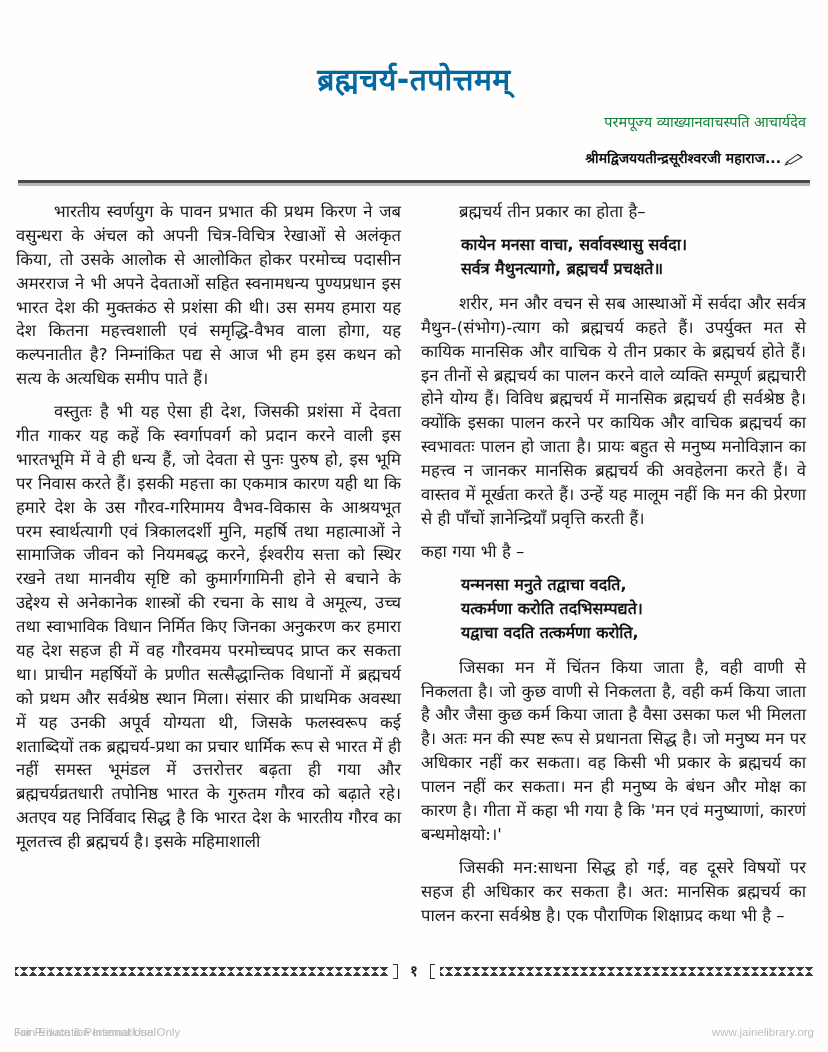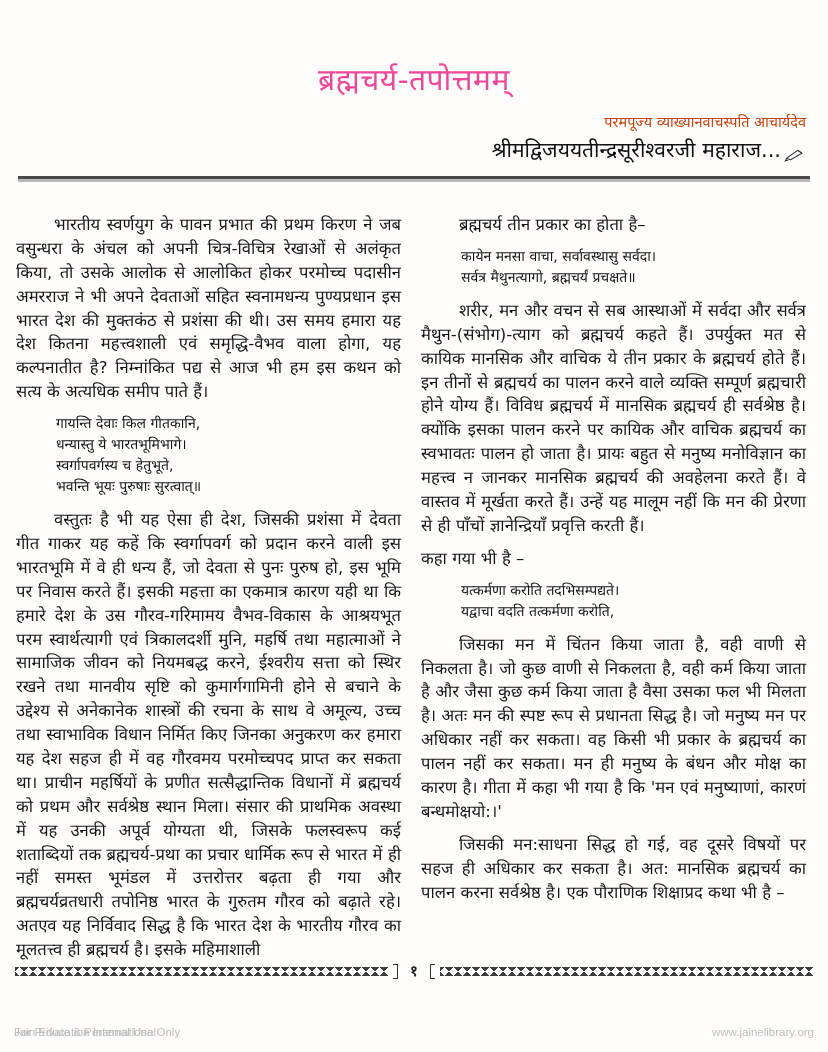--- a/index.html
+++ b/index.html
@@ -9,58 +9,58 @@
     background:#fffefd;
     overflow:hidden;
     font-family:"DejaVu Sans", sans-serif;
     color:#151515;
   }
   
   .hdr{padding-top:58px;}
   .title{
     text-align:center;
     font-size:30px;
-    font-weight:400;
+    font-weight:700;
     letter-spacing:.5px;
-    color:#ec4899;
+    color:#0369a1;
     margin:0;
   }
   .attr{width:100%;text-align:right;padding-right:22px;box-sizing:border-box;}
-  .attr1{margin-top:12px;font-size:14.5px;font-weight:500;color:#c2410c;}
-  .attr2{margin-top:4px;font-size:21px;font-weight:400;color:#101010;display:flex;justify-content:flex-end;align-items:center;gap:3px;}
+  .attr1{margin-top:12px;font-size:14.5px;font-weight:500;color:#15803d;}
+  .attr2{margin-top:17px;font-size:14px;font-weight:700;color:#101010;display:flex;justify-content:flex-end;align-items:center;gap:3px;}
   .hand-icon{display:inline-block;width:22px;height:14px;margin-bottom:-2px;}
   .hdr-rule{
     margin:13px 18px 0 18px;
     height:3px;
     background:#4a4a4a;
     box-shadow:0 3px 0 #b9b9b9;
   }
   
   .columns{
     display:flex;
     gap:20px;
-    padding:34px 22px 0 16px;
+    padding:17px 22px 0 16px;
     height:772px;
     overflow:hidden;
   }
   .col{flex:1;min-width:0;}
   .col p{
     margin:0 0 9px 0;
     font-size:16.6px;
     line-height:1.44;
     text-align:justify;
     font-weight:500;
   }
   .indent{text-indent:38px;}
   .flush{text-indent:0;}
   .verse{
     margin:3px 0 11px 40px;
-    font-size:14px;
+    font-size:16px;
     line-height:1.5;
-    font-weight:400;
+    font-weight:700;
   }
   .verse div{white-space:nowrap;}
   .lead{text-indent:38px;}
   
   .page-rule{
     position:absolute;
     left:15px;right:15px;top:964px;
     display:flex;align-items:center;gap:5px;
   }
   .squiggle{
@@ -107,38 +107,33 @@
         </svg>
       </span>
     </div>
     <div class="hdr-rule"></div>
   </div>
 
   <main class="columns">
 
     <section class="col">
       <p class="indent">भारतीय स्वर्णयुग के पावन प्रभात की प्रथम किरण ने जब वसुन्धरा के अंचल को अपनी  चित्र-विचित्र रेखाओं से अलंकृत किया, तो उसके आलोक से आलोकित होकर परमोच्च  पदासीन अमरराज ने भी अपने देवताओं सहित स्वनामधन्य पुण्यप्रधान इस भारत देश  की मुक्तकंठ से प्रशंसा की थी। उस समय हमारा यह देश कितना महत्त्वशाली एवं समृद्धि-वैभव वाला होगा, यह कल्पनातीत है? निम्नांकित पद्य से आज भी हम इस कथन को सत्य के अत्यधिक समीप पाते हैं।</p>
-      <div class="verse">
-        <div>गायन्ति देवाः किल गीतकानि,</div>
-        <div>धन्यास्तु ये भारतभूमिभागे।</div>
-        <div>स्वर्गापवर्गस्य च हेतुभूते,</div>
-        <div>भवन्ति भूयः पुरुषाः सुरत्वात्॥</div>
-      </div>
       <p class="indent">वस्तुतः है भी यह ऐसा ही देश, जिसकी प्रशंसा में देवता गीत गाकर यह कहें कि  स्वर्गापवर्ग को प्रदान करने वाली इस भारतभूमि में वे ही धन्य हैं, जो देवता से पुनः पुरुष  हो, इस भूमि पर निवास करते हैं। इसकी महत्ता का एकमात्र कारण यही था कि हमारे  देश के उस गौरव-गरिमामय वैभव-विकास के आश्रयभूत परम स्वार्थत्यागी एवं त्रिकालदर्शी  मुनि, महर्षि तथा महात्माओं ने सामाजिक जीवन को नियमबद्ध करने, ईश्वरीय सत्ता को  स्थिर रखने तथा मानवीय सृष्टि को कुमार्गगामिनी होने से बचाने के उद्देश्य से अनेकानेक  शास्त्रों की रचना के साथ वे अमूल्य, उच्च तथा स्वाभाविक विधान निर्मित किए जिनका अनुकरण कर हमारा यह देश सहज ही में वह गौरवमय परमोच्चपद प्राप्त कर  सकता था। प्राचीन महर्षियों के प्रणीत सत्सैद्धान्तिक विधानों में ब्रह्मचर्य को प्रथम और  सर्वश्रेष्ठ स्थान मिला। संसार की प्राथमिक अवस्था में यह उनकी अपूर्व योग्यता थी,  जिसके फलस्वरूप कई शताब्दियों तक ब्रह्मचर्य-प्रथा का प्रचार धार्मिक रूप से भारत में  ही नहीं समस्त भूमंडल में उत्तरोत्तर बढ़ता ही गया और ब्रह्मचर्यव्रतधारी तपोनिष्ठ भारत  के गुरुतम गौरव को बढ़ाते रहे। अतएव यह निर्विवाद सिद्ध है कि भारत देश के भारतीय गौरव का मूलतत्त्व ही ब्रह्मचर्य है। इसके महिमाशाली</p>
     </section>
 
     <section class="col">
       <p class="lead">ब्रह्मचर्य तीन प्रकार का होता है–</p>
       <div class="verse">
         <div>कायेन मनसा वाचा, सर्वावस्थासु सर्वदा।</div>
         <div>सर्वत्र मैथुनत्यागो, ब्रह्मचर्यं प्रचक्षते॥</div>
       </div>
       <p class="indent">शरीर, मन और वचन से सब आस्थाओं में सर्वदा और सर्वत्र मैथुन-(संभोग)-त्याग को  ब्रह्मचर्य कहते हैं। उपर्युक्त मत से कायिक मानसिक और वाचिक ये तीन प्रकार के  ब्रह्मचर्य होते हैं। इन तीनों से ब्रह्मचर्य का पालन करने वाले व्यक्ति सम्पूर्ण ब्रह्मचारी  होने योग्य हैं। विविध ब्रह्मचर्य में मानसिक ब्रह्मचर्य ही सर्वश्रेष्ठ है। क्योंकि इसका पालन  करने पर कायिक और वाचिक ब्रह्मचर्य का स्वभावतः पालन हो जाता है। प्रायः बहुत से मनुष्य मनोविज्ञान का महत्त्व न जानकर मानसिक ब्रह्मचर्य की अवहेलना करते हैं। वे  वास्तव में मूर्खता करते हैं। उन्हें यह मालूम नहीं कि मन की प्रेरणा से ही पाँचों  ज्ञानेन्द्रियाँ प्रवृत्ति करती हैं।</p>
       <p class="flush">कहा गया भी है –</p>
       <div class="verse">
+        <div>यन्मनसा मनुते तद्वाचा वदति,</div>
         <div>यत्कर्मणा करोति तदभिसम्पद्यते।</div>
         <div>यद्वाचा वदति तत्कर्मणा करोति,</div>
       </div>
       <p class="indent">जिसका मन में चिंतन किया जाता है, वही वाणी से निकलता है। जो कुछ वाणी से  निकलता है, वही कर्म किया जाता है और जैसा कुछ कर्म किया जाता है वैसा उसका  फल भी मिलता है। अतः मन की स्पष्ट रूप से प्रधानता सिद्ध है। जो मनुष्य मन पर  अधिकार नहीं कर सकता। वह किसी भी प्रकार के ब्रह्मचर्य  का पालन नहीं कर सकता। मन ही मनुष्य के बंधन और मोक्ष का कारण है। गीता में कहा भी गया है कि 'मन एवं  मनुष्याणां, कारणं बन्धमोक्षयो:।'</p>
       <p class="indent">जिसकी मन:साधना सिद्ध हो गई, वह दूसरे विषयों पर सहज ही अधिकार कर  सकता है। अत: मानसिक ब्रह्मचर्य का पालन करना सर्वश्रेष्ठ है। एक पौराणिक शिक्षाप्रद कथा भी है –</p>
     </section>
 
   </main>
 
   <div class="page-rule">

